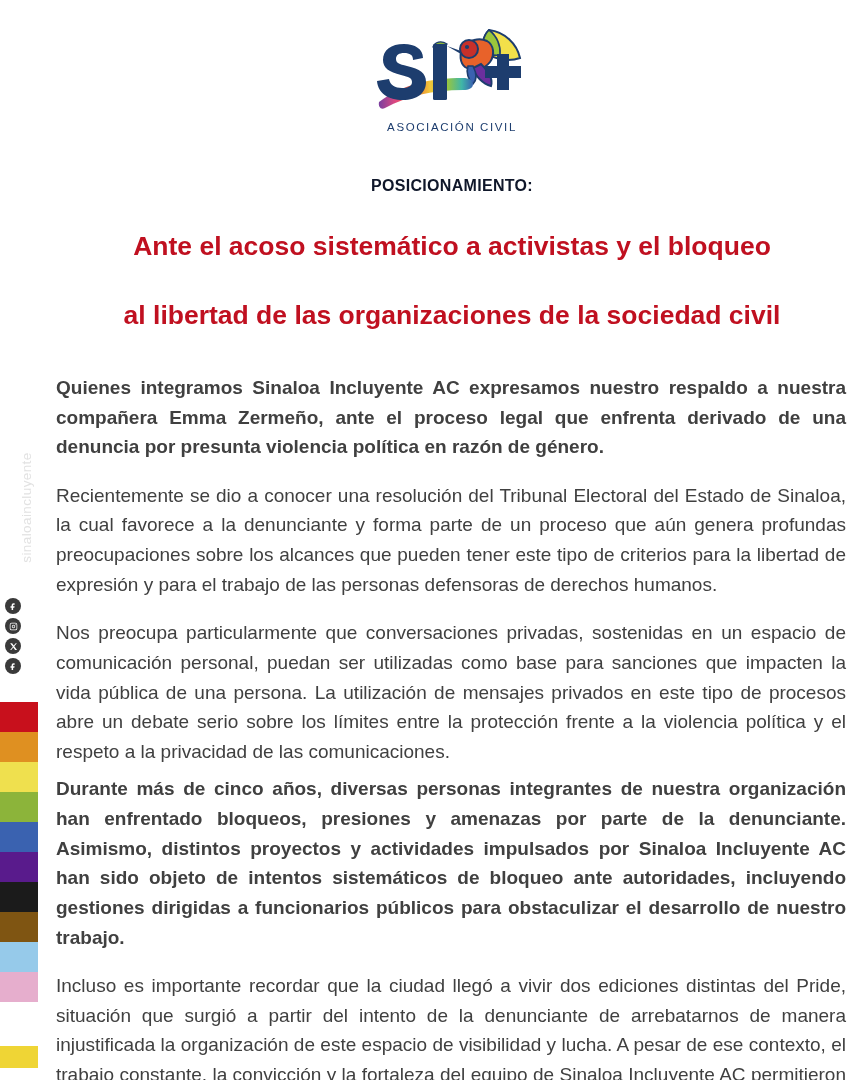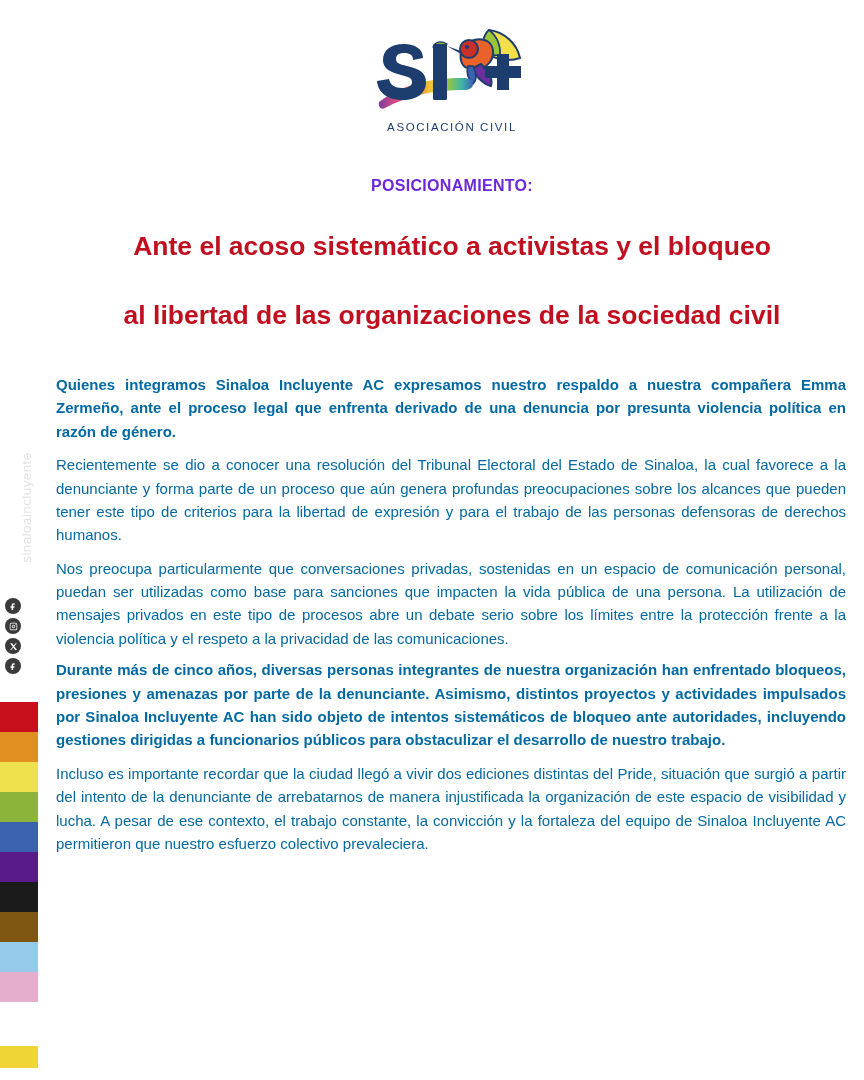--- a/index.html
+++ b/index.html
@@ -98,27 +98,27 @@
   }
   #headline .line { display:block;margin-top:34px; }
 
   
   #body-copy {
     margin-top:40px;
     padding:0 18px 0 16px;
   }
   .para {
     text-align:justify;
-    font-size:15px;
+    font-size:19px;
     line-height:1.56;
-    color:#0369a1;
+    color:#404040;
     hyphens:none;
   }
   .para.bold { font-weight:bold; }
-  .para + .para { margin-top:10px; }
+  .para + .para { margin-top:19px; }
   .para.tight { margin-top:8px; }
 </style>
 </head>
 <body>
 
 <div id="left-rail">
 
   <div id="vertical-handle">sinaloaincluyente</div>
 
   <div id="social-stack">
@@ -198,21 +198,21 @@
         <path d="M46 36 C46 27 38 22 27 22 C14 22 6 28 6 38 C6 46 12 50 24 53 C32 55 35 56 35 60 C35 64 31 66 25 66 C18 66 13 63 12 57 L0 59 C1 71 11 78 26 78 C40 78 49 71 49 60 C49 51 43 47 30 44 C22 42 19 41 19 37 C19 33 22 31 27 31 C33 31 36 33 36 38Z"></path>
 
         <rect x="56" y="22" width="14" height="56" rx="1.5"></rect>
 
         <path d="M108 56 L108 44 L120 44 L120 32 L132 32 L132 44 L144 44 L144 56 L132 56 L132 68 L120 68 L120 56Z"></path>
       </g>
     </svg>
     <div id="logo-wordmark" style="color: rgb(29, 61, 110);">ASOCIACIÓN CIVIL</div>
   </div>
 
-  <div id="kicker" style="color: #6d28d9;">POSICIONAMIENTO:</div>
+  <div id="kicker" style="color: #0f172a;">POSICIONAMIENTO:</div>
 
   <div id="headline" style="color: rgb(192, 16, 32);">
     <span class="line">Ante el acoso sistemático a activistas y el bloqueo</span>
     <span class="line">al libertad de las organizaciones de la sociedad civil</span>
   </div>
 
   <div id="body-copy">
     <p class="para bold">Quienes integramos Sinaloa Incluyente AC expresamos nuestro respaldo a nuestra compañera Emma Zermeño, ante el proceso legal que enfrenta derivado de una denuncia por presunta violencia política en razón de género.</p>
     <p class="para">Recientemente se dio a conocer una resolución del Tribunal Electoral del Estado de Sinaloa, la cual favorece a la denunciante y forma parte de un proceso que aún genera profundas preocupaciones sobre los alcances que pueden tener este tipo de criterios para la libertad de expresión y para el trabajo de las personas defensoras de derechos humanos.</p>
     <p class="para">Nos preocupa particularmente que conversaciones privadas, sostenidas en un espacio de comunicación personal, puedan ser utilizadas como base para sanciones que impacten la vida pública de una persona. La utilización de mensajes privados en este tipo de procesos abre un debate serio sobre los límites entre la protección frente a la violencia política y el respeto a la privacidad de las comunicaciones.</p>

